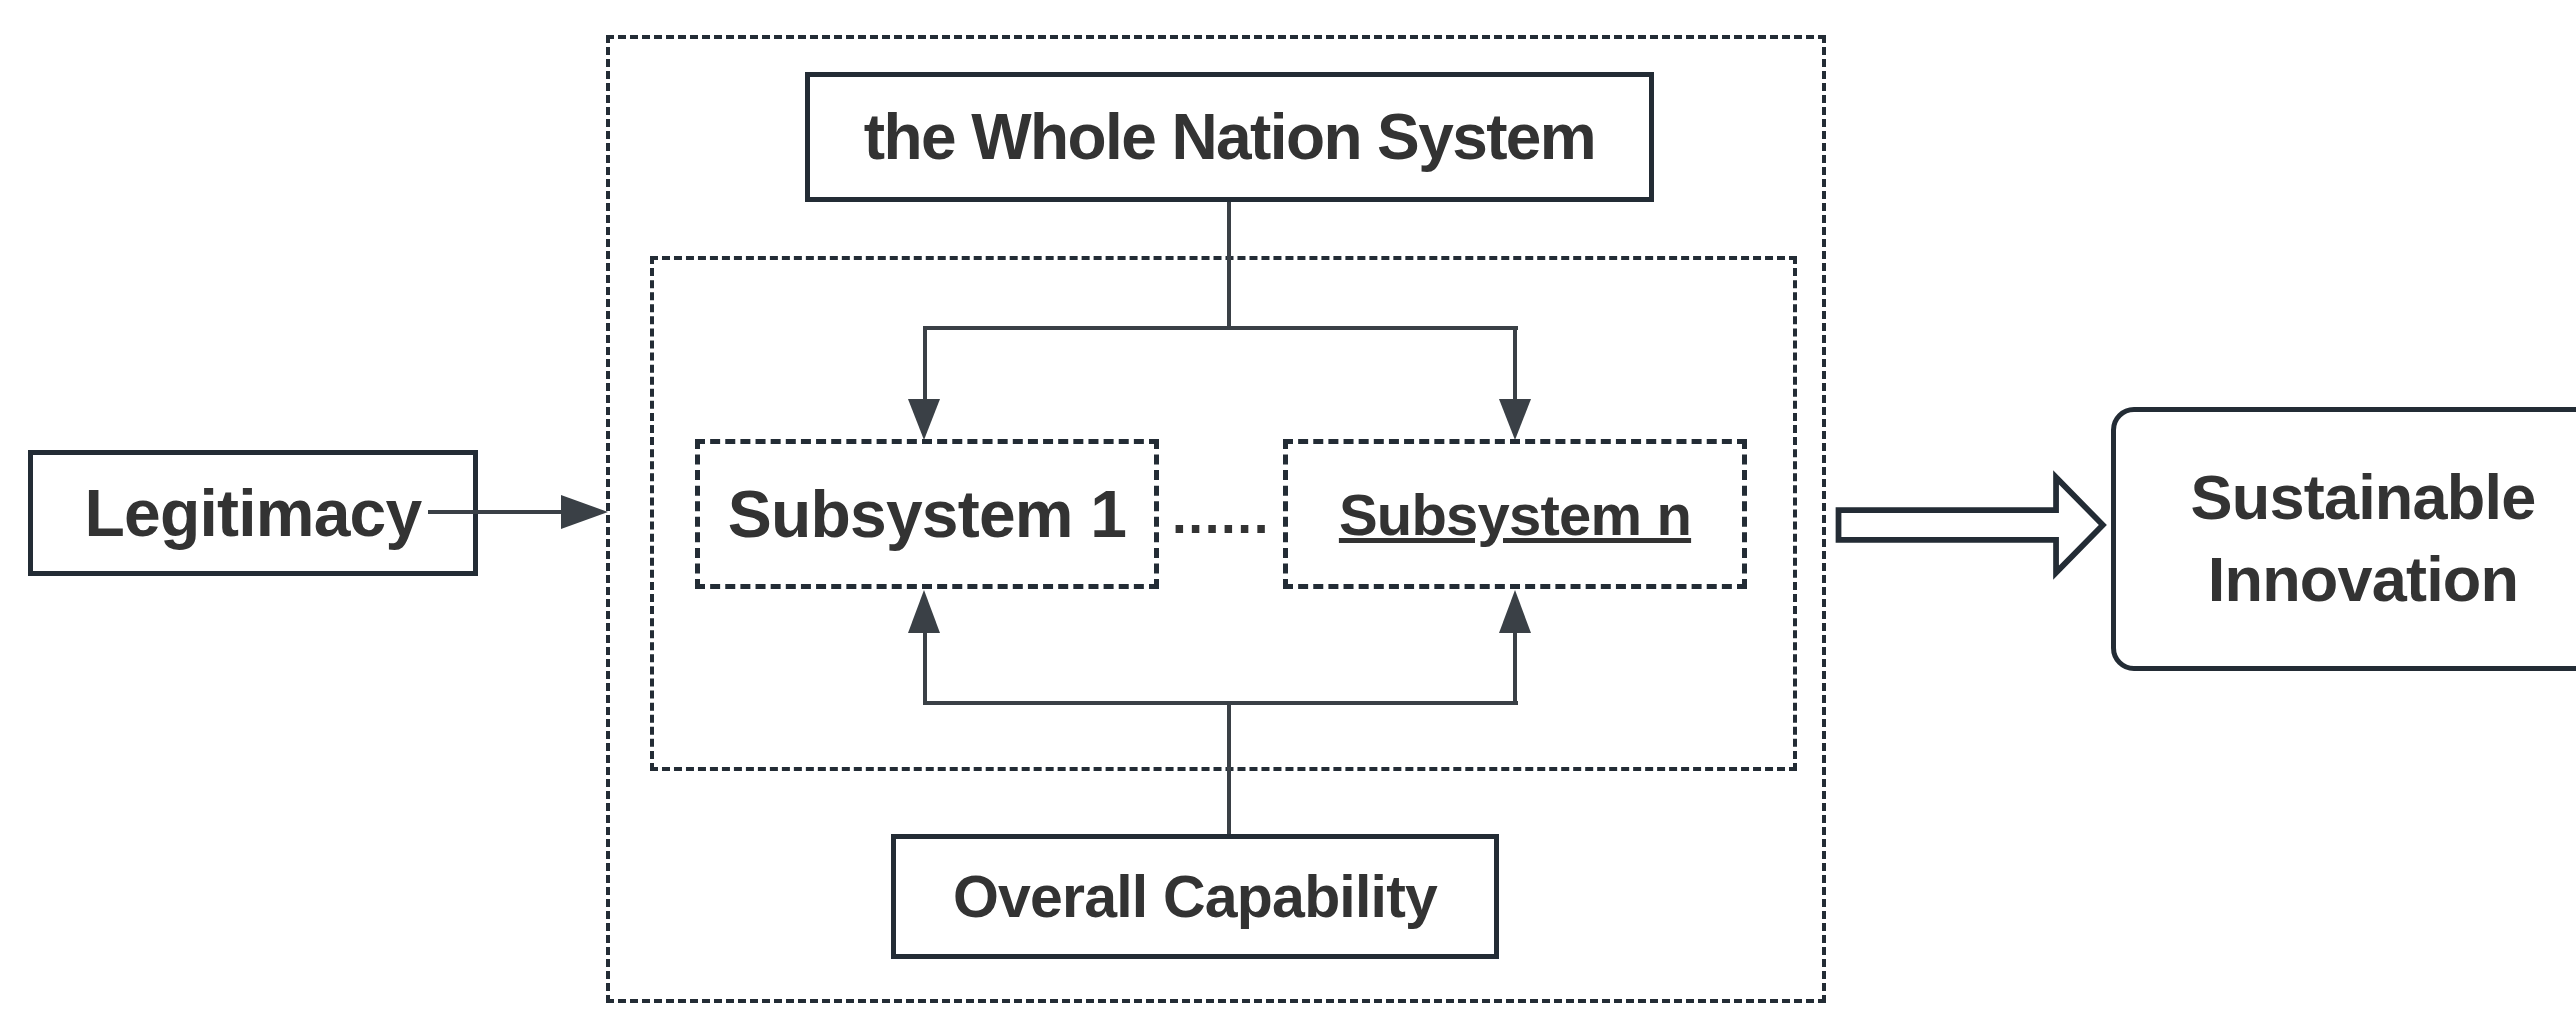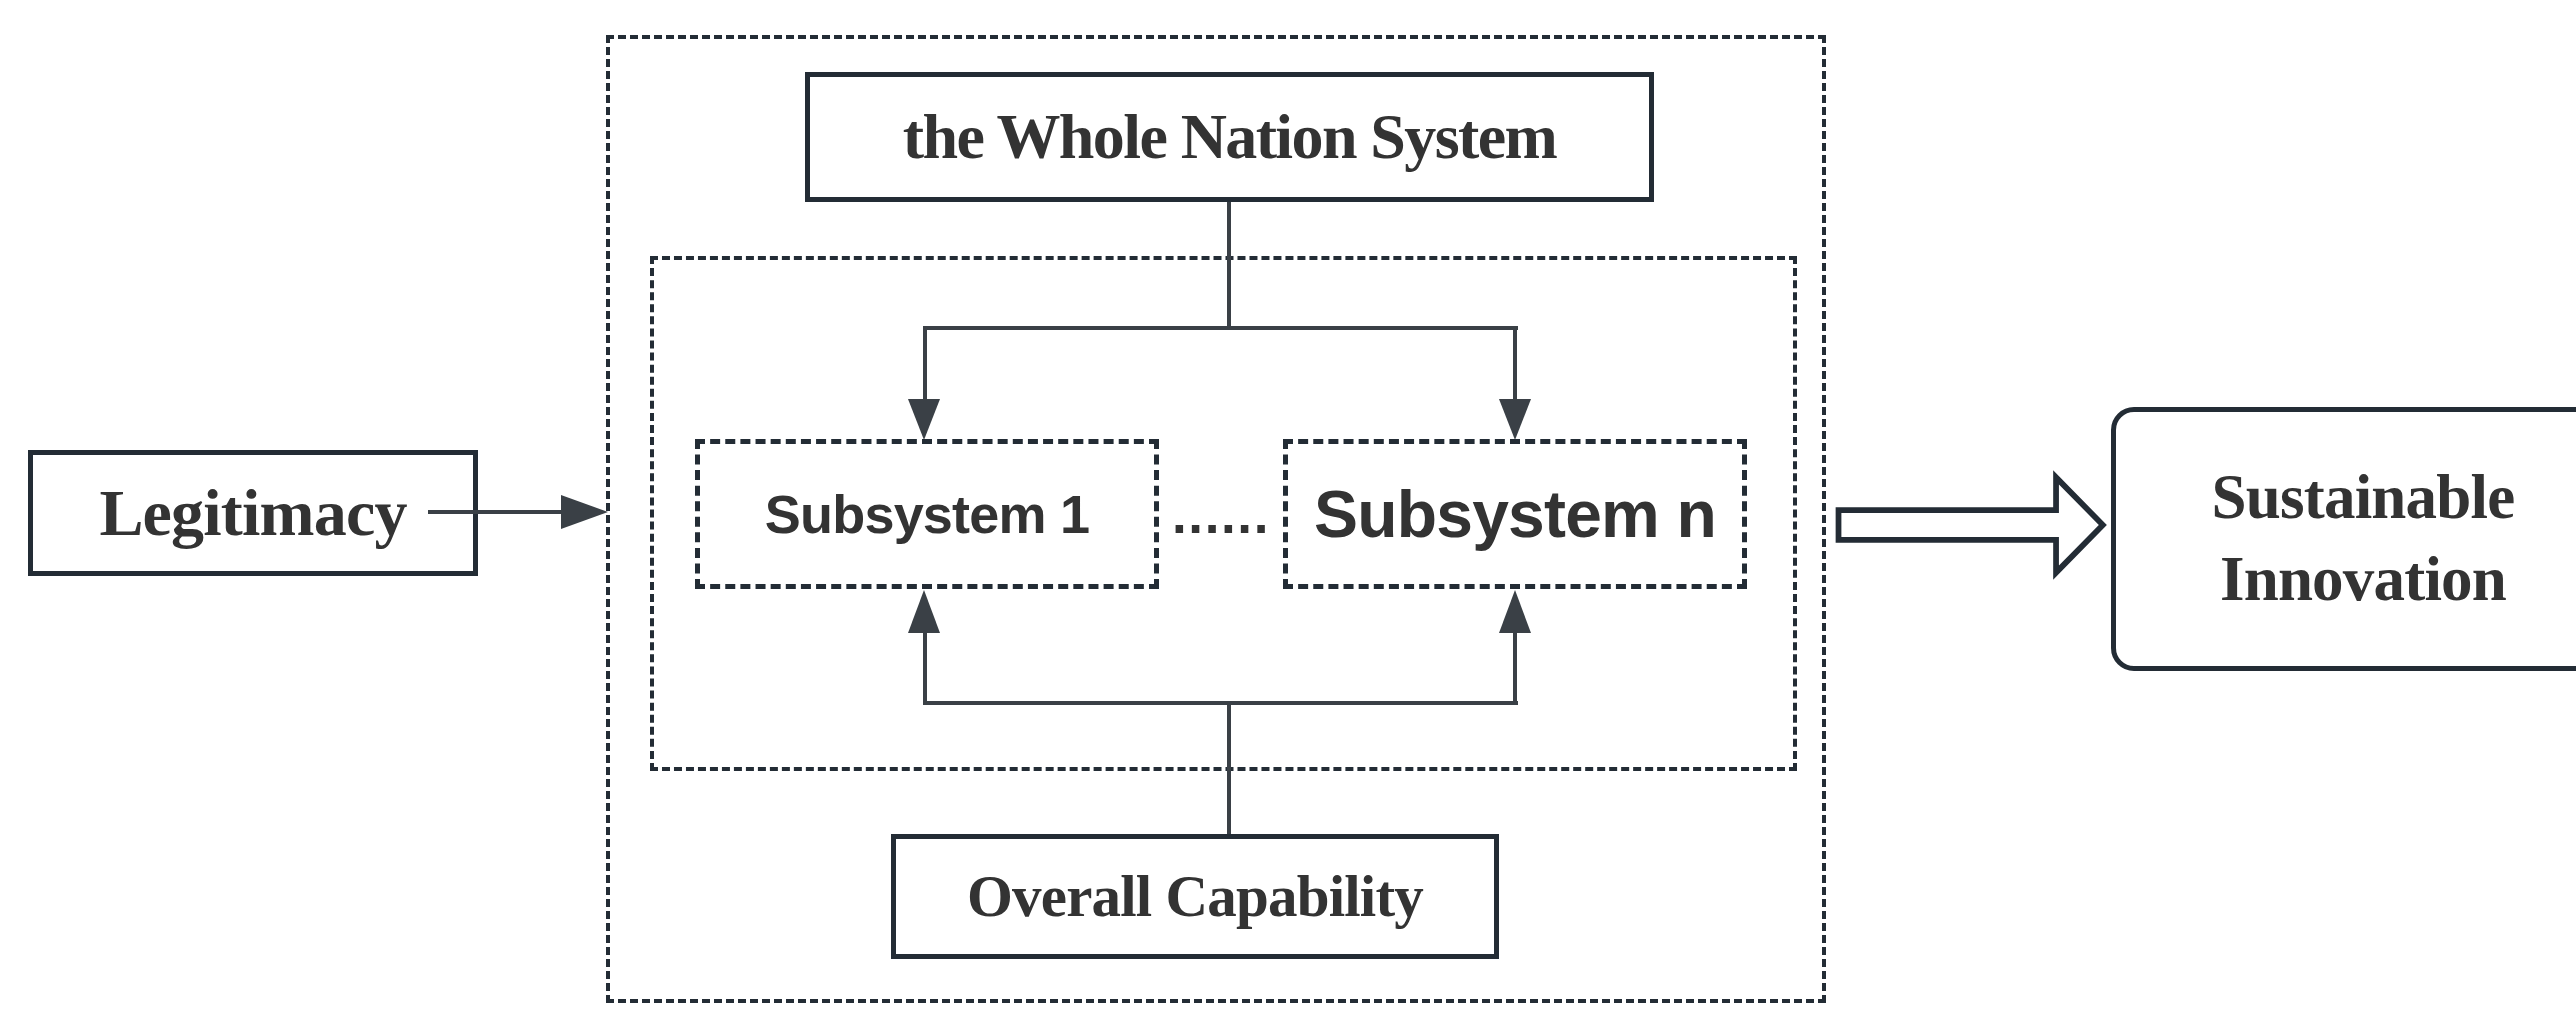--- a/index.html
+++ b/index.html
@@ -18,21 +18,21 @@
     color:var(--text-color);
   }
   .box{
     position:absolute;
     display:flex;align-items:center;justify-content:center;
     text-align:center;
     background:var(--background-color);
     letter-spacing:-0.8px;
     box-sizing:border-box;
   }
-  .solid{border:5px solid var(--border-color);font-family:Liberation Serif, serif;}
+  .solid{border:5px solid var(--border-color);}
   .dashedbox{border:5px dashed var(--border-color);}
   .boundary{
     position:absolute;
     border:4.1px dashed var(--border-color);
     box-sizing:border-box;
   }
   .line{position:absolute;background:var(--line-color);}
   .tri{position:absolute;width:0;height:0;}
 
   
@@ -53,22 +53,22 @@
   #down-line-left{left:923px;top:326px;width:4.1px;height:73px;}
   #down-line-right{left:1513px;top:326px;width:4.1px;height:73px;}
   #down-arrowhead-left{left:908px;top:399px;
     border-top:41px solid var(--line-color);
     border-left:16.5px solid transparent;border-right:16.5px solid transparent;}
   #down-arrowhead-right{left:1499px;top:399px;
     border-top:41px solid var(--line-color);
     border-left:16.5px solid transparent;border-right:16.5px solid transparent;}
 
   
-  #subsystem-1{left:695px;top:439px;width:464px;height:150px;font-size:54px;}
-  #subsystem-n{left:1283px;top:439px;width:464px;height:150px;font-size:66px;}
+  #subsystem-1{left:695px;top:439px;width:464px;height:150px;font-size:66px;}
+  #subsystem-n{left:1283px;top:439px;width:464px;height:150px;font-size:58px;text-decoration:underline;}
   #subsystem-dots{
     position:absolute;left:1159px;top:439px;width:124px;height:150px;
     display:flex;align-items:center;justify-content:center;
     font-size:53px;letter-spacing:1.6px;color:var(--text-color);
   }
 
   
   #up-arrowhead-left{left:908px;top:590px;
     border-bottom:43px solid var(--line-color);
     border-left:16.5px solid transparent;border-right:16.5px solid transparent;}

